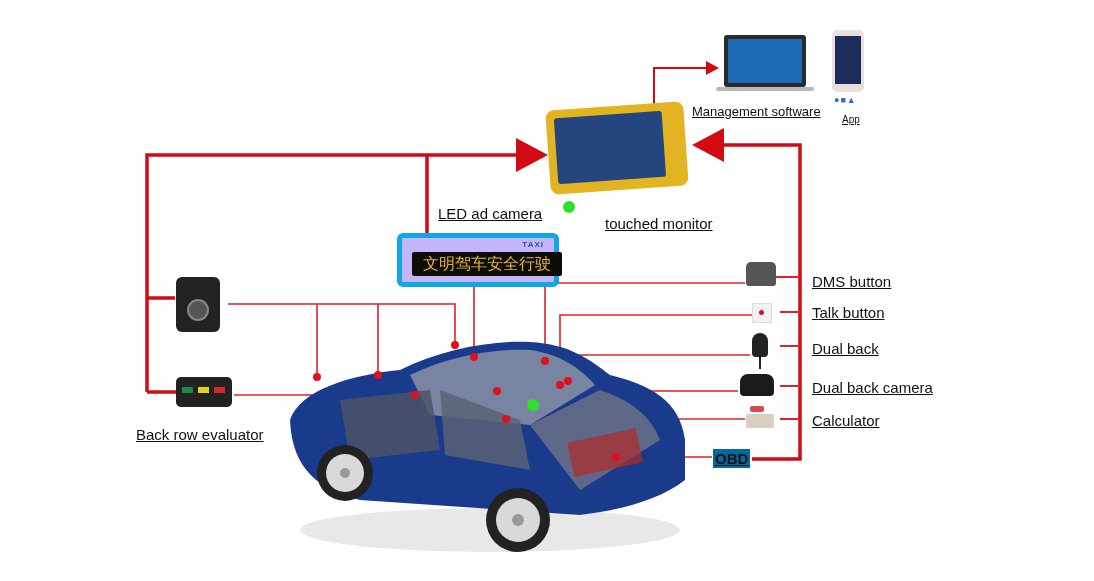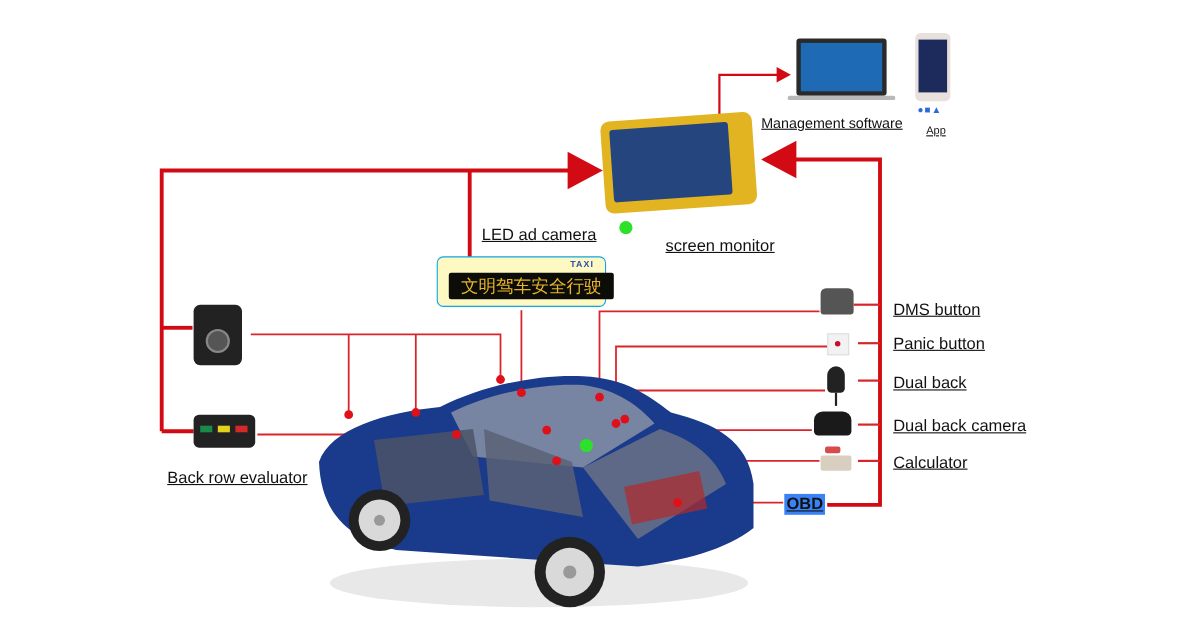--- a/index.html
+++ b/index.html
@@ -1,21 +1,21 @@
 <!DOCTYPE html>
 <html><head>
 <meta charset="utf-8">
 <style>
   html, body { margin: 0; padding: 0; background: #ffffff; }
   body { width: 1094px; height: 581px; position: relative; overflow: hidden;
          font-family: "Liberation Sans", sans-serif; color: #111; }
   .stage { position: absolute; left: 0; top: 0; width: 1094px; height: 581px; }
   svg.wires { position: absolute; left: 0; top: 0; }
   .label { position: absolute; font-size: 15px; white-space: nowrap; color: #111; line-height: 19px; text-decoration: underline; }
-  .label.bold { font-weight: bold; font-size: 15px; background: #3b82f6; padding: 0 2px; }
+  .label.bold { font-weight: bold; font-size: 15px; background: #0369a1; padding: 0 2px; }
   .dev { position: absolute; }
   .led-text { position: absolute; left: 10px; top: 14px; width: 150px; height: 24px; background: #0c0c08;
               color: #e6b42a; font-family: "DejaVu Sans", sans-serif; font-size: 16px; line-height: 24px;
               text-align: center; letter-spacing: 0px; border-radius: 2px; overflow: hidden; }
   .led-taxi { position: absolute; right: 10px; top: 2px; color: #2a4fb0; font-size: 8px; font-weight: bold; letter-spacing: 1px; }
 </style>
 </head>
 <body>
 
 <div class="stage">
@@ -102,58 +102,58 @@
       <circle cx="506" cy="419" r="4"></circle>
       <circle cx="616" cy="457" r="4"></circle>
     </g>
     <circle cx="533" cy="405" r="6" fill="#2de02a"></circle>
     <circle cx="569" cy="207" r="6" fill="#2de02a"></circle>
   </svg>
 
   <div class="dev" style="left:548px;top:106px;width:138px;height:84px;background:#e3b421;border-radius:8px;transform:rotate(-4deg);">
     <div style="position:absolute;left:8px;top:8px;width:108px;height:66px;background:#24457e;border-radius:3px;"></div>
   </div>
-  <div class="label" style="left:605px;top:214px">screen monitor</div>
+  <div class="label" style="left:605px;top:214px">touched monitor</div>
 
   <div class="dev" style="left:724px;top:35px;width:82px;height:52px;background:#2a2a2a;border-radius:3px">
     <div style="position:absolute;left:4px;top:4px;width:74px;height:44px;background:#1f6ab4"></div>
   </div>
   <div class="dev" style="left:716px;top:87px;width:98px;height:4px;background:#b9b9b9;border-radius:2px"></div>
   <div class="label" style="left:692px;top:102px;font-size:13px">Management software</div>
 
   <div class="dev" style="left:832px;top:30px;width:32px;height:62px;background:#e8e0dc;border-radius:5px">
     <div style="position:absolute;left:3px;top:6px;width:26px;height:48px;background:#1d2a5c"></div>
   </div>
   <div class="dev" style="left:834px;top:95px;font-size:9px;color:#2a6bd6;letter-spacing:1px">●■▲</div>
   <div class="label" style="left:842px;top:110px;font-size:10px">App</div>
 
   <div class="label" style="left:438px;top:204px">LED ad camera</div>
-  <div class="dev" style="left:397px;top:233px;width:152px;height:44px;background:#fef9c3;border-radius:6px;border:1px solid #0ea5e9">
+  <div class="dev" style="left:397px;top:233px;width:152px;height:44px;background:#c4b5fd;border-radius:6px;border:5px solid #0ea5e9">
     <span class="led-taxi">TAXI</span>
     <div class="led-text">文明驾车安全行驶</div>
   </div>
 
   <div class="dev" style="left:176px;top:277px;width:44px;height:55px;background:#222;border-radius:6px">
     <div style="position:absolute;left:11px;top:22px;width:22px;height:22px;border-radius:50%;background:#555;border:2px solid #888;box-sizing:border-box"></div>
   </div>
 
   <div class="dev" style="left:176px;top:377px;width:56px;height:30px;background:#222;border-radius:5px">
     <div style="position:absolute;left:6px;top:10px;width:11px;height:6px;background:#1a8a4a"></div>
     <div style="position:absolute;left:22px;top:10px;width:11px;height:6px;background:#e2d21c"></div>
     <div style="position:absolute;left:38px;top:10px;width:11px;height:6px;background:#d52828"></div>
   </div>
-  <div class="label" style="left:152px;top:425px">Back row evaluator</div>
+  <div class="label" style="left:136px;top:425px">Back row evaluator</div>
 
   <div class="dev" style="left:746px;top:262px;width:30px;height:24px;background:#555;border-radius:5px 5px 3px 3px"></div>
   <div class="label" style="left:812px;top:272px">DMS button</div>
 
   <div class="dev" style="left:752px;top:303px;width:18px;height:18px;background:#f2f2f2;border:1px solid #ddd">
     <div style="position:absolute;left:6px;top:6px;width:5px;height:5px;border-radius:50%;background:#c8102e"></div>
   </div>
-  <div class="label" style="left:812px;top:303px">Panic button</div>
+  <div class="label" style="left:812px;top:303px">Talk button</div>
 
   <div class="dev" style="left:752px;top:333px;width:16px;height:24px;background:#222;border-radius:8px 8px 4px 4px"></div>
   <div class="dev" style="left:759px;top:357px;width:2px;height:12px;background:#222"></div>
   <div class="label" style="left:812px;top:339px">Dual back</div>
 
   <div class="dev" style="left:740px;top:374px;width:34px;height:22px;background:#1a1a1a;border-radius:8px 8px 4px 4px"></div>
   <div class="label" style="left:812px;top:378px">Dual back camera</div>
 
   <div class="dev" style="left:746px;top:406px;width:28px;height:22px">
     <div style="position:absolute;left:4px;top:0;width:14px;height:6px;background:#d64b4b;border-radius:2px"></div>

